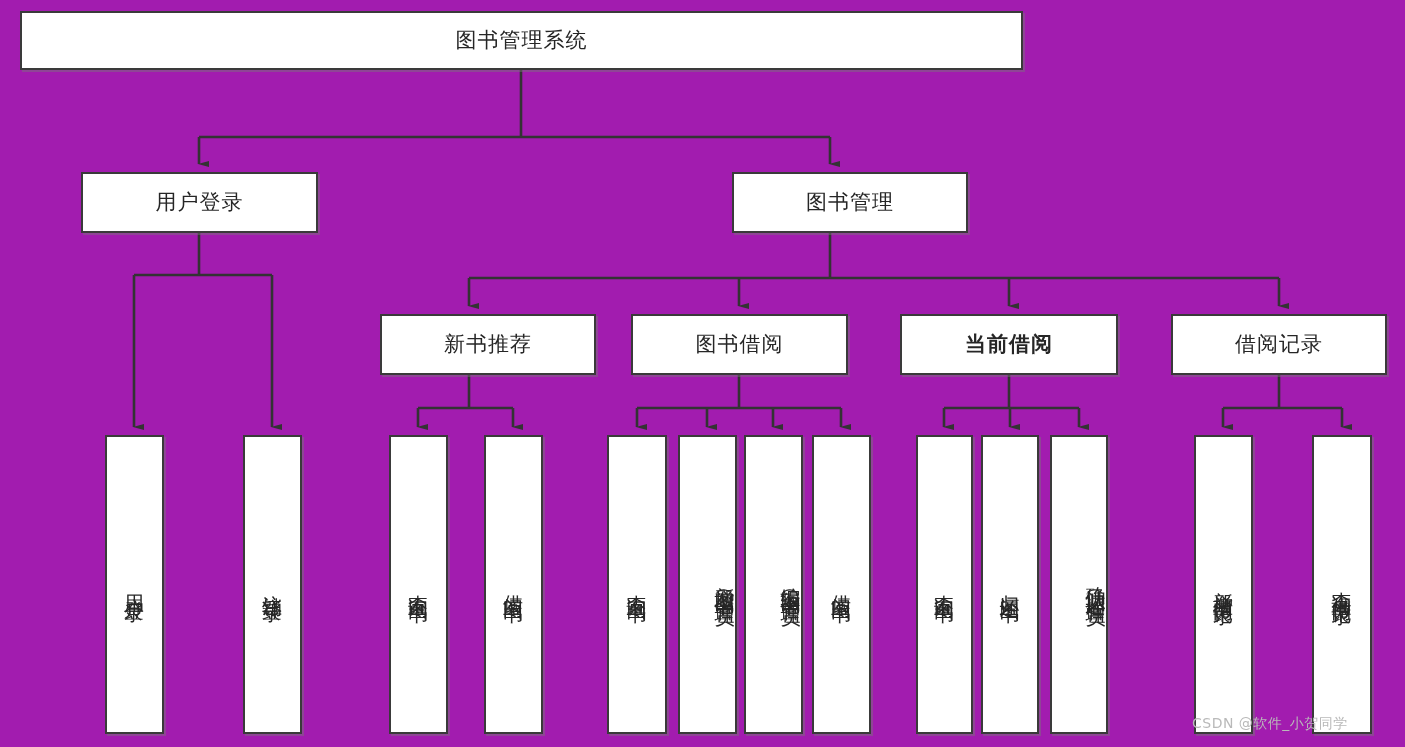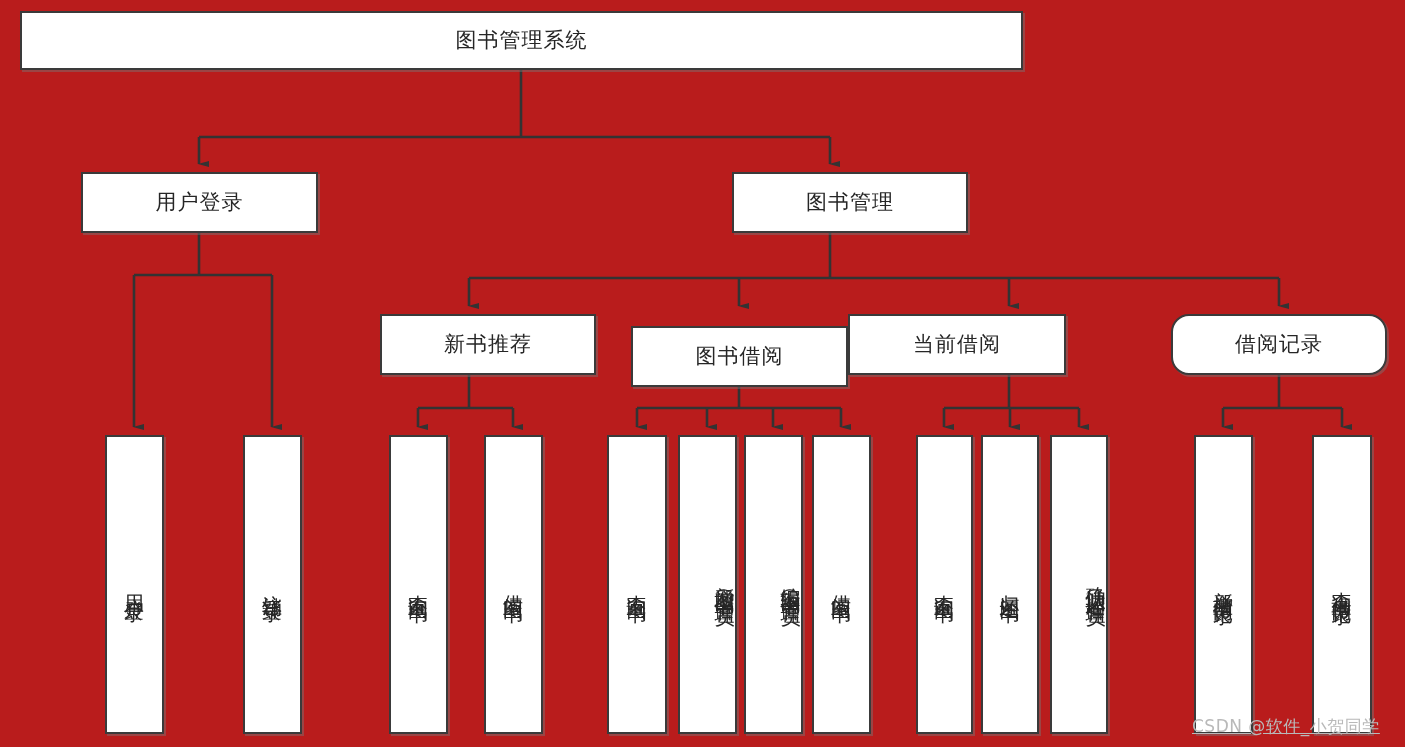--- a/index.html
+++ b/index.html
@@ -7,21 +7,21 @@
     padding: 0;
     background: #ffffff;
   }
   body {
     font-family: "DejaVu Sans", "Liberation Sans", sans-serif;
   }
   #canvas {
     position: relative;
     width: 1405px;
     height: 747px;
-    background: #b91c1c;
+    background: #a21caf;
     overflow: hidden;
   }
   #edges {
     position: absolute;
     left: 0;
     top: 0;
     width: 1405px;
     height: 747px;
     pointer-events: none;
   }
@@ -50,25 +50,24 @@
     padding-bottom: 6px;
     align-items: flex-start;
     justify-content: center;
     line-height: 1.0;
   }
   .node.v.mid {
     align-items: center;
   }
   .watermark {
     position: absolute;
-    font-size: 17px;
+    font-size: 14px;
     color: #b9b9b9;
     letter-spacing: 0.5px;
     white-space: nowrap;
-    text-decoration: underline;
   }
 </style>
 </head>
 <body>
 
 <div id="canvas">
 
   <svg id="edges" viewBox="0 0 1405 747">
     <defs>
       <marker id="arw" markerWidth="10" markerHeight="12" refX="3" refY="10" orient="auto" markerUnits="userSpaceOnUse">
@@ -118,23 +117,23 @@
       <path d="M1342,408 L1342,427" marker-end="url(#arw)"></path>
     </g>
   </svg>
 
   <div class="node h" style="left:20px;top:11px;width:1003px;height:59px;">图书管理系统</div>
 
   <div class="node h" style="left:81px;top:172px;width:237px;height:61px;">用户登录</div>
   <div class="node h" style="left:732px;top:172px;width:236px;height:61px;">图书管理</div>
 
   <div class="node h" style="left:380px;top:314px;width:216px;height:61px;">新书推荐</div>
-  <div class="node h" style="left:631px;top:326px;width:217px;height:61px;">图书借阅</div>
-  <div class="node h" style="left:848px;top:314px;width:218px;height:61px;">当前借阅</div>
-  <div class="node h" style="left:1171px;top:314px;width:216px;height:61px;border-radius:18px;">借阅记录</div>
+  <div class="node h" style="left:631px;top:314px;width:217px;height:61px;">图书借阅</div>
+  <div class="node h" style="left:900px;top:314px;width:218px;height:61px;font-weight:bold;">当前借阅</div>
+  <div class="node h" style="left:1171px;top:314px;width:216px;height:61px;">借阅记录</div>
 
   <div class="node v mid" style="left:105px;top:435px;width:59px;height:299px;">用户登录</div>
   <div class="node v mid" style="left:243px;top:435px;width:59px;height:299px;">注销登录</div>
   <div class="node v mid" style="left:389px;top:435px;width:59px;height:299px;">查询图书</div>
   <div class="node v mid" style="left:484px;top:435px;width:59px;height:299px;">借阅图书</div>
   <div class="node v mid" style="left:607px;top:435px;width:60px;height:299px;">查询图书</div>
   <div class="node v" style="left:678px;top:435px;width:59px;height:299px;">新增图书（管理员）</div>
   <div class="node v" style="left:744px;top:435px;width:59px;height:299px;">编辑图书（管理员）</div>
   <div class="node v mid" style="left:812px;top:435px;width:59px;height:299px;">借阅图书</div>
   <div class="node v mid" style="left:916px;top:435px;width:57px;height:299px;">查询图书</div>

